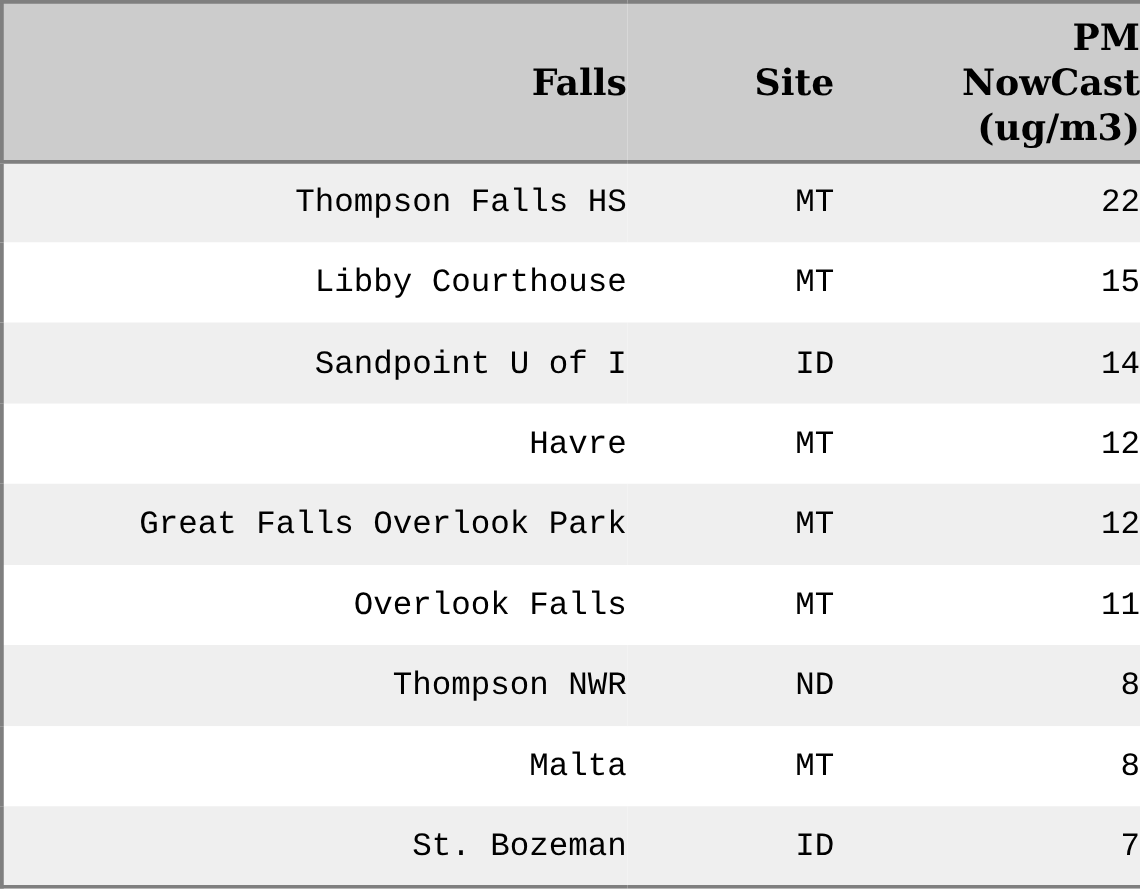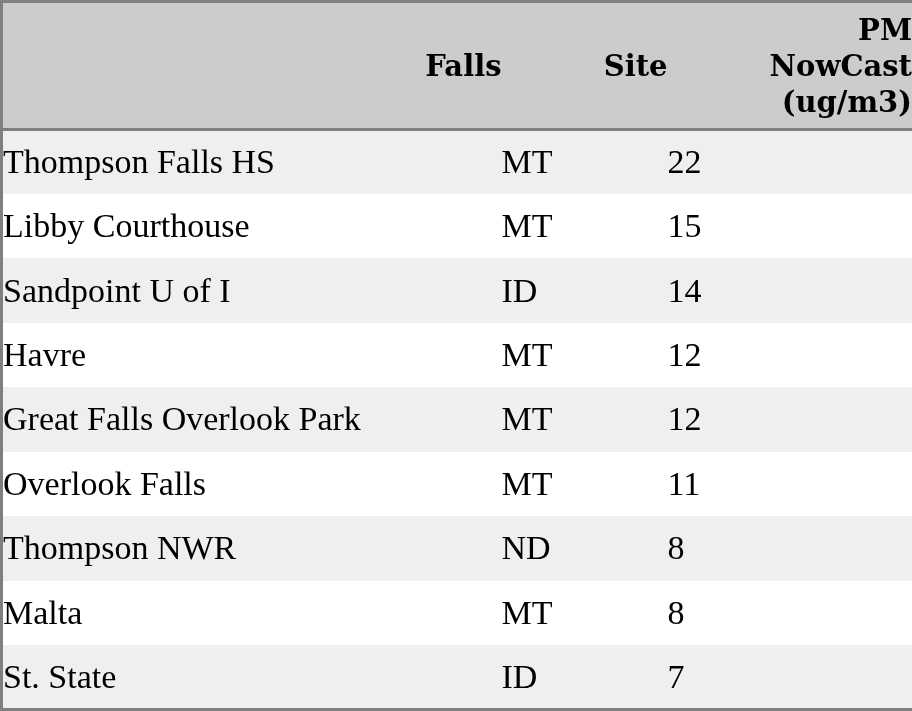--- a/index.html
+++ b/index.html
@@ -40,23 +40,23 @@
     white-space: pre-line;
     padding: 0;
     border-bottom: 3px solid #7f7f7f;
   }
   tbody tr {
     height: 58px;
   }
   tbody tr:nth-child(odd)  { background: #efefef; }
   tbody tr:nth-child(even) { background: #ffffff; }
   tbody td {
-    font-family: Liberation Serif, serif;
-    font-size: 34px;
-    text-align: left;
+    font-family: Liberation Mono, monospace;
+    font-size: 26px;
+    text-align: right;
     vertical-align: middle;
     padding: 0;
   }
 </style>
 </head>
 <body>
 
 <table class="aq-table">
   <colgroup>
     <col class="col-site">
@@ -107,18 +107,18 @@
         <td>Thompson NWR</td>
         <td>ND</td>
         <td>8</td>
       </tr>
       <tr>
         <td>Malta</td>
         <td>MT</td>
         <td>8</td>
       </tr>
       <tr>
-        <td>St. State</td>
+        <td>St. Bozeman</td>
         <td>ID</td>
         <td>7</td>
       </tr>
     </tbody>
 </table>
 
 </body></html>

